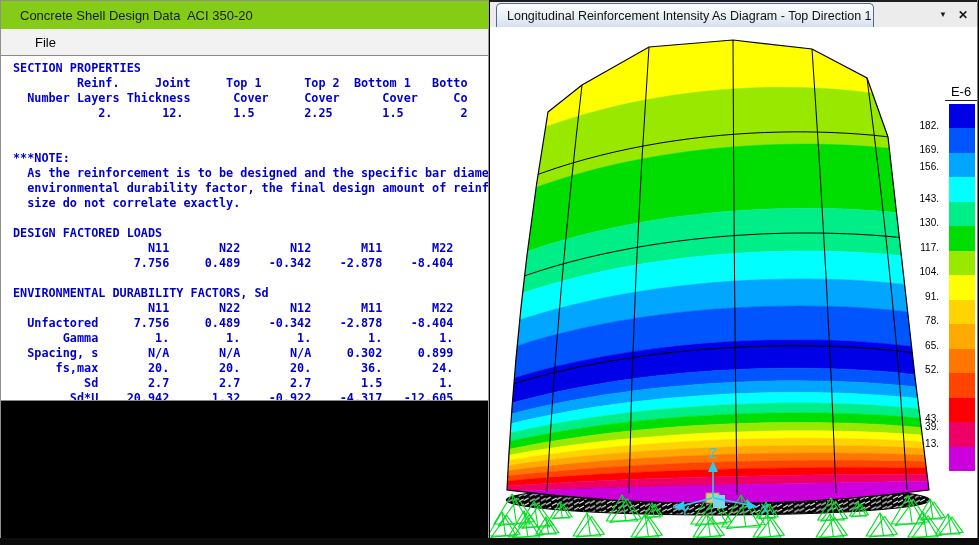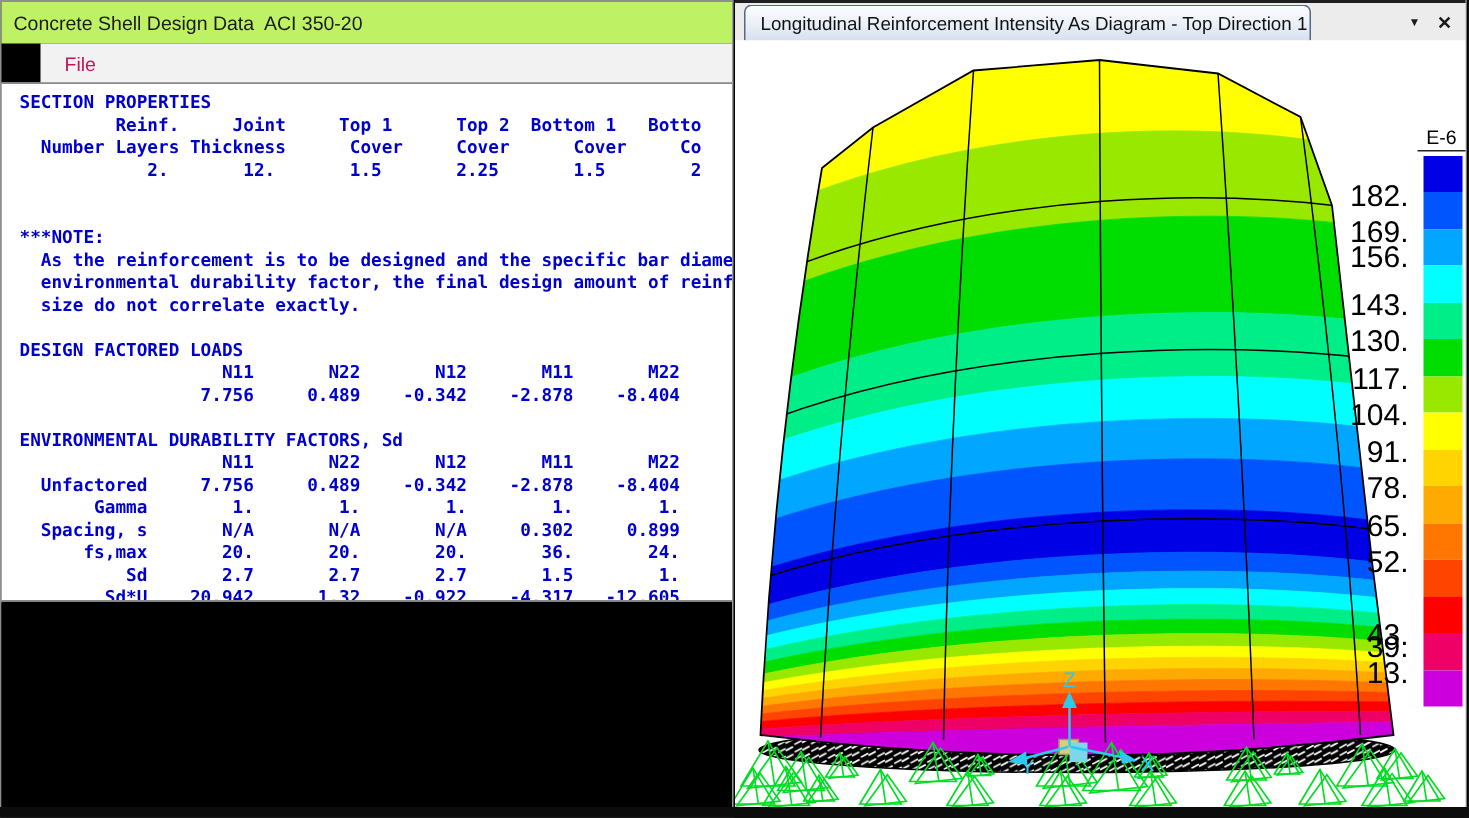--- a/index.html
+++ b/index.html
@@ -3,24 +3,24 @@
 <meta charset="utf-8">
 <style>
   * { margin:0; padding:0; box-sizing:border-box; }
   body { background:#333; }
   .screen { position:relative; width:979px; height:545px; background:#000;
             font-family:"Liberation Sans", sans-serif; overflow:hidden; }
 
   
   .left-window { position:absolute; left:0; top:0; width:489px; height:545px;
                  background:#000; border:1px solid #8f8f8f; border-right:1px solid #9a9a9a; }
-  .titlebar { height:28px; background:#bef264; display:flex; align-items:center;
-              padding-left:8px; font-size:13px; color:#1b1b1b; white-space:pre; }
+  .titlebar { height:28px; background:#84cc16; display:flex; align-items:center;
+              padding-left:19px; font-size:13px; color:#1b1b1b; white-space:pre; }
   .menubar { height:26px; background:#f2f2f2; display:flex; align-items:center;
-             padding-left:7px; font-size:13px; color:#be185d;margin-left:26px; }
+             padding-left:25px; font-size:13px; color:#000000; }
   .menu-item { padding:3px 9px; cursor:default; }
   .textpanel { height:346px; background:#fff; border-top:1px solid #8a8a8a;
                border-bottom:1px solid #8a8a8a; overflow:hidden; }
   .textpanel pre { margin:0; padding:5px 0 0 9px; font-family:"DejaVu Sans Mono", monospace;
                    font-weight:bold; font-size:11.8px; line-height:15px; color:#0000CD;
                    white-space:pre; }
   .blackfill { position:absolute; left:0; right:0; bottom:0; top:401px; background:#000; }
 
   
   .right-panel { position:absolute; left:490px; top:0; width:488px; height:538px;
@@ -41,21 +41,21 @@
   .canvas { position:absolute; left:0; right:0; top:27px; bottom:0; background:#fff; }
   .canvas svg { position:absolute; left:0; top:0; }
 
   
   .legend { position:absolute; inset:0; pointer-events:none; }
   .legend-unit { position:absolute; left:455px; top:57px; width:32px; text-align:center;
                  font-size:13px; color:#000; border-bottom:1px solid #222; padding-bottom:1px; }
   .legend-bar { position:absolute; left:459px; top:77px; width:26px; height:367px;
                 display:flex; flex-direction:column; }
   .legend-bar div { flex:1; }
-  .legend-tick { position:absolute; right:38px; font-size:20px; color:#000; }
+  .legend-tick { position:absolute; right:38px; font-size:10px; color:#000; }
 
   .bottom-strip { position:absolute; left:0; bottom:0; width:979px; height:7px; background:#0c0c0c; }
 </style>
 </head>
 <body>
 
 <div class="screen">
 
   <section class="left-window">
     <div class="titlebar">

